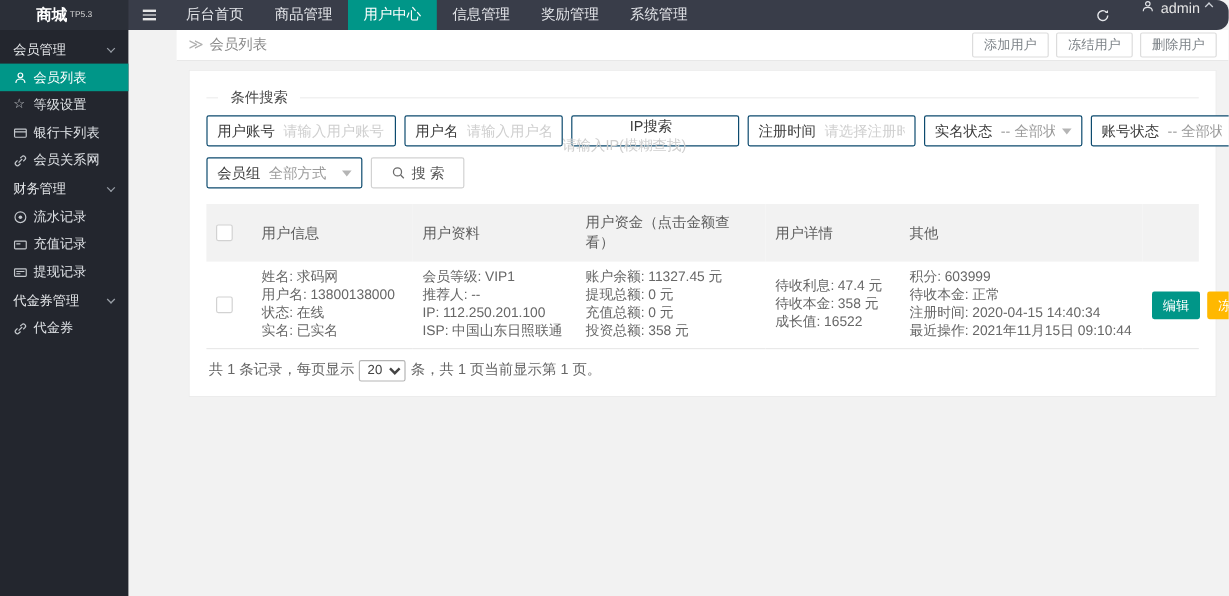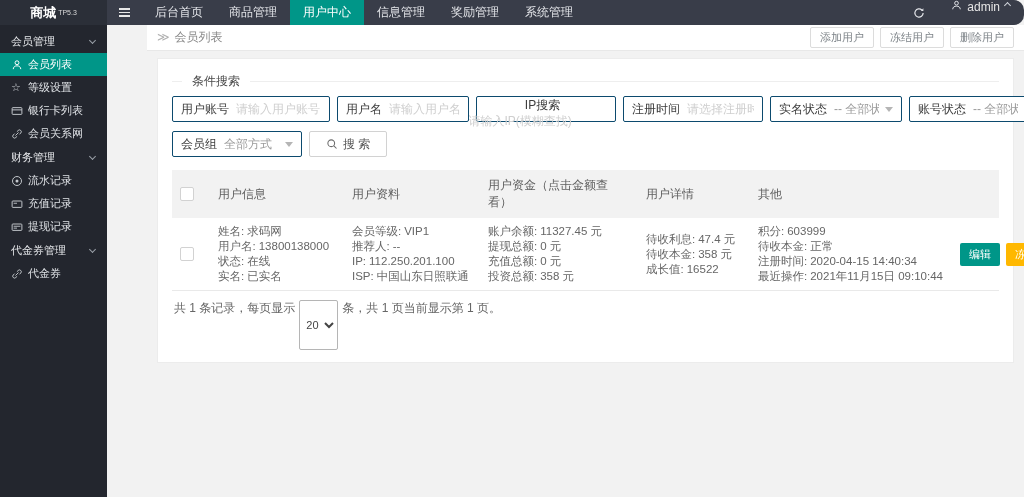--- a/index.html
+++ b/index.html
@@ -83,21 +83,21 @@
     border-radius:2px; background:#fff; cursor:pointer; vertical-align:middle; }
   .row-actions { display:flex; gap:6px; }
   .btn-sm { border:none; border-radius:2px; color:#fff; font-size:11px; padding:4px 9px;
     cursor:pointer; font-family:inherit; white-space:nowrap; }
   .btn-edit { background:#009688; }
   .btn-freeze { background:#FFB800; }
 
   
   .pager { padding:9px 2px 4px 2px; color:#666; font-size:12px; display:flex; align-items:flex-start; gap:4px; }
   .pager select { font-family:inherit; font-size:11px; color:#444; border:1px solid #b5b5b5;
-    border-radius:2px; padding:17px 2px; background:#fff; }
+    border-radius:2px; padding:1px 2px; background:#fff; }
 </style>
 </head>
 <body>
 
 <div class="topbar">
   <div class="logo">
     <span>商城</span>
       <sup>TP5.3</sup>
   </div>
   <div class="hamburger">

